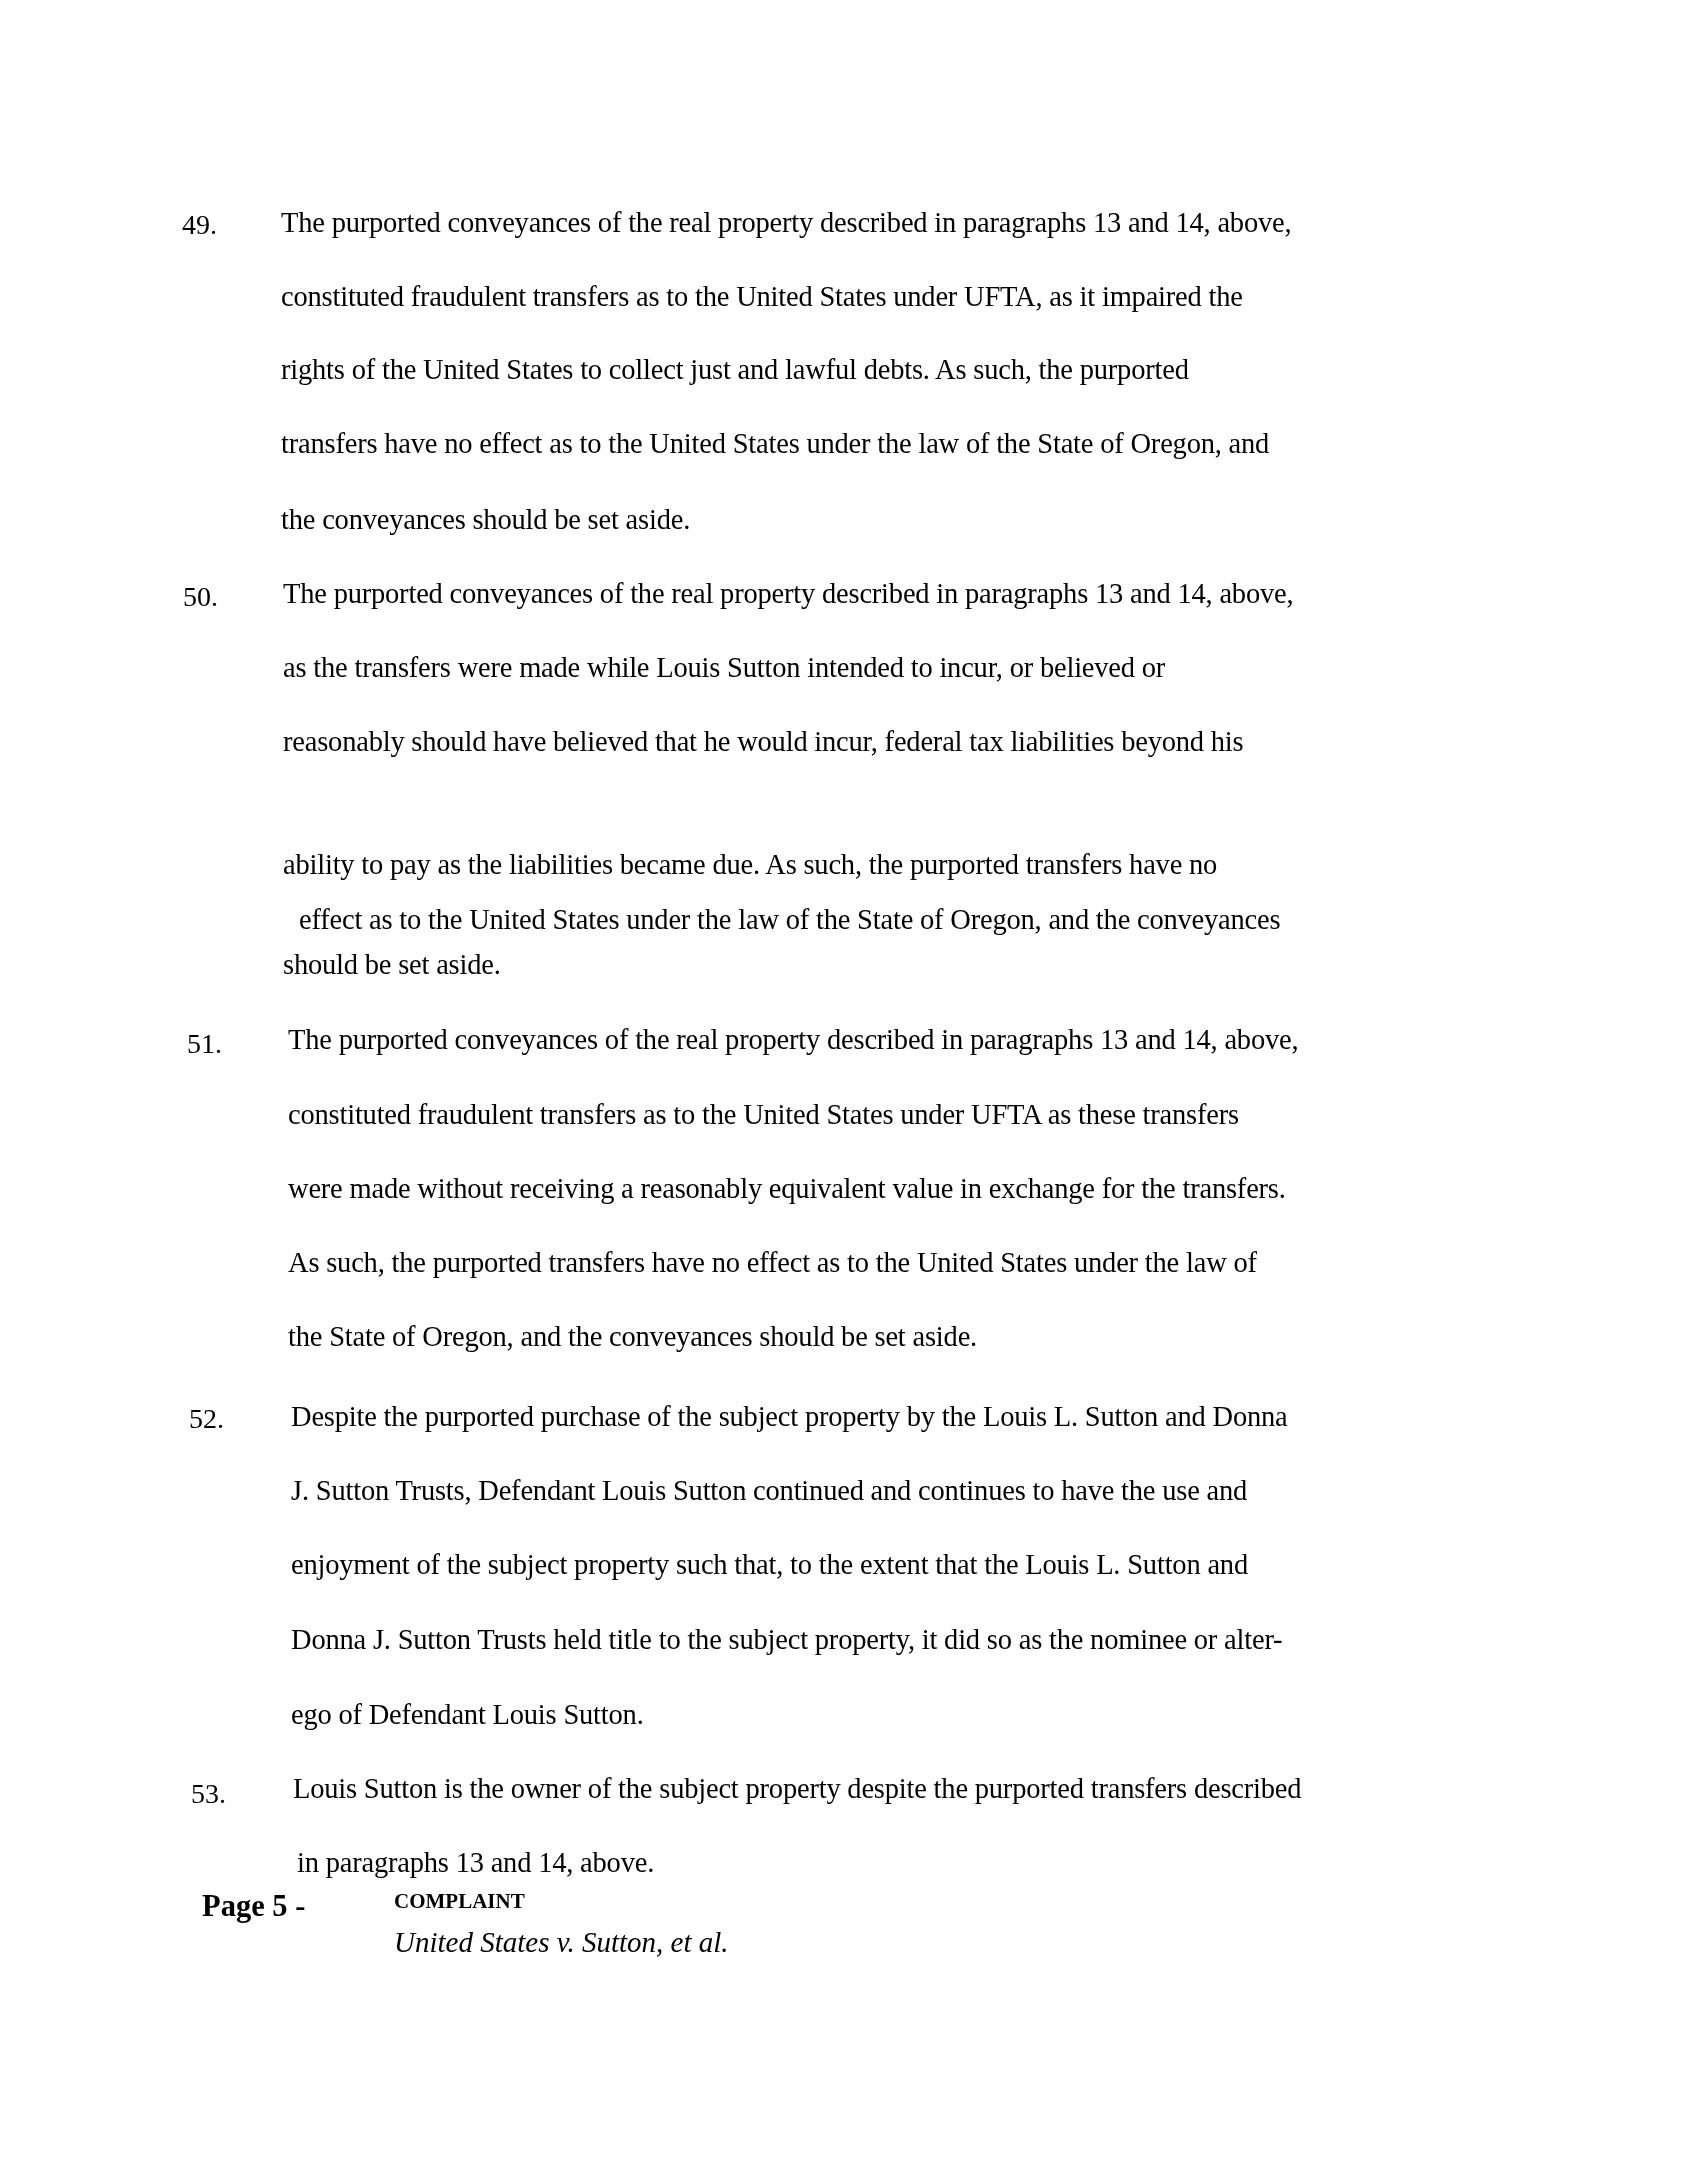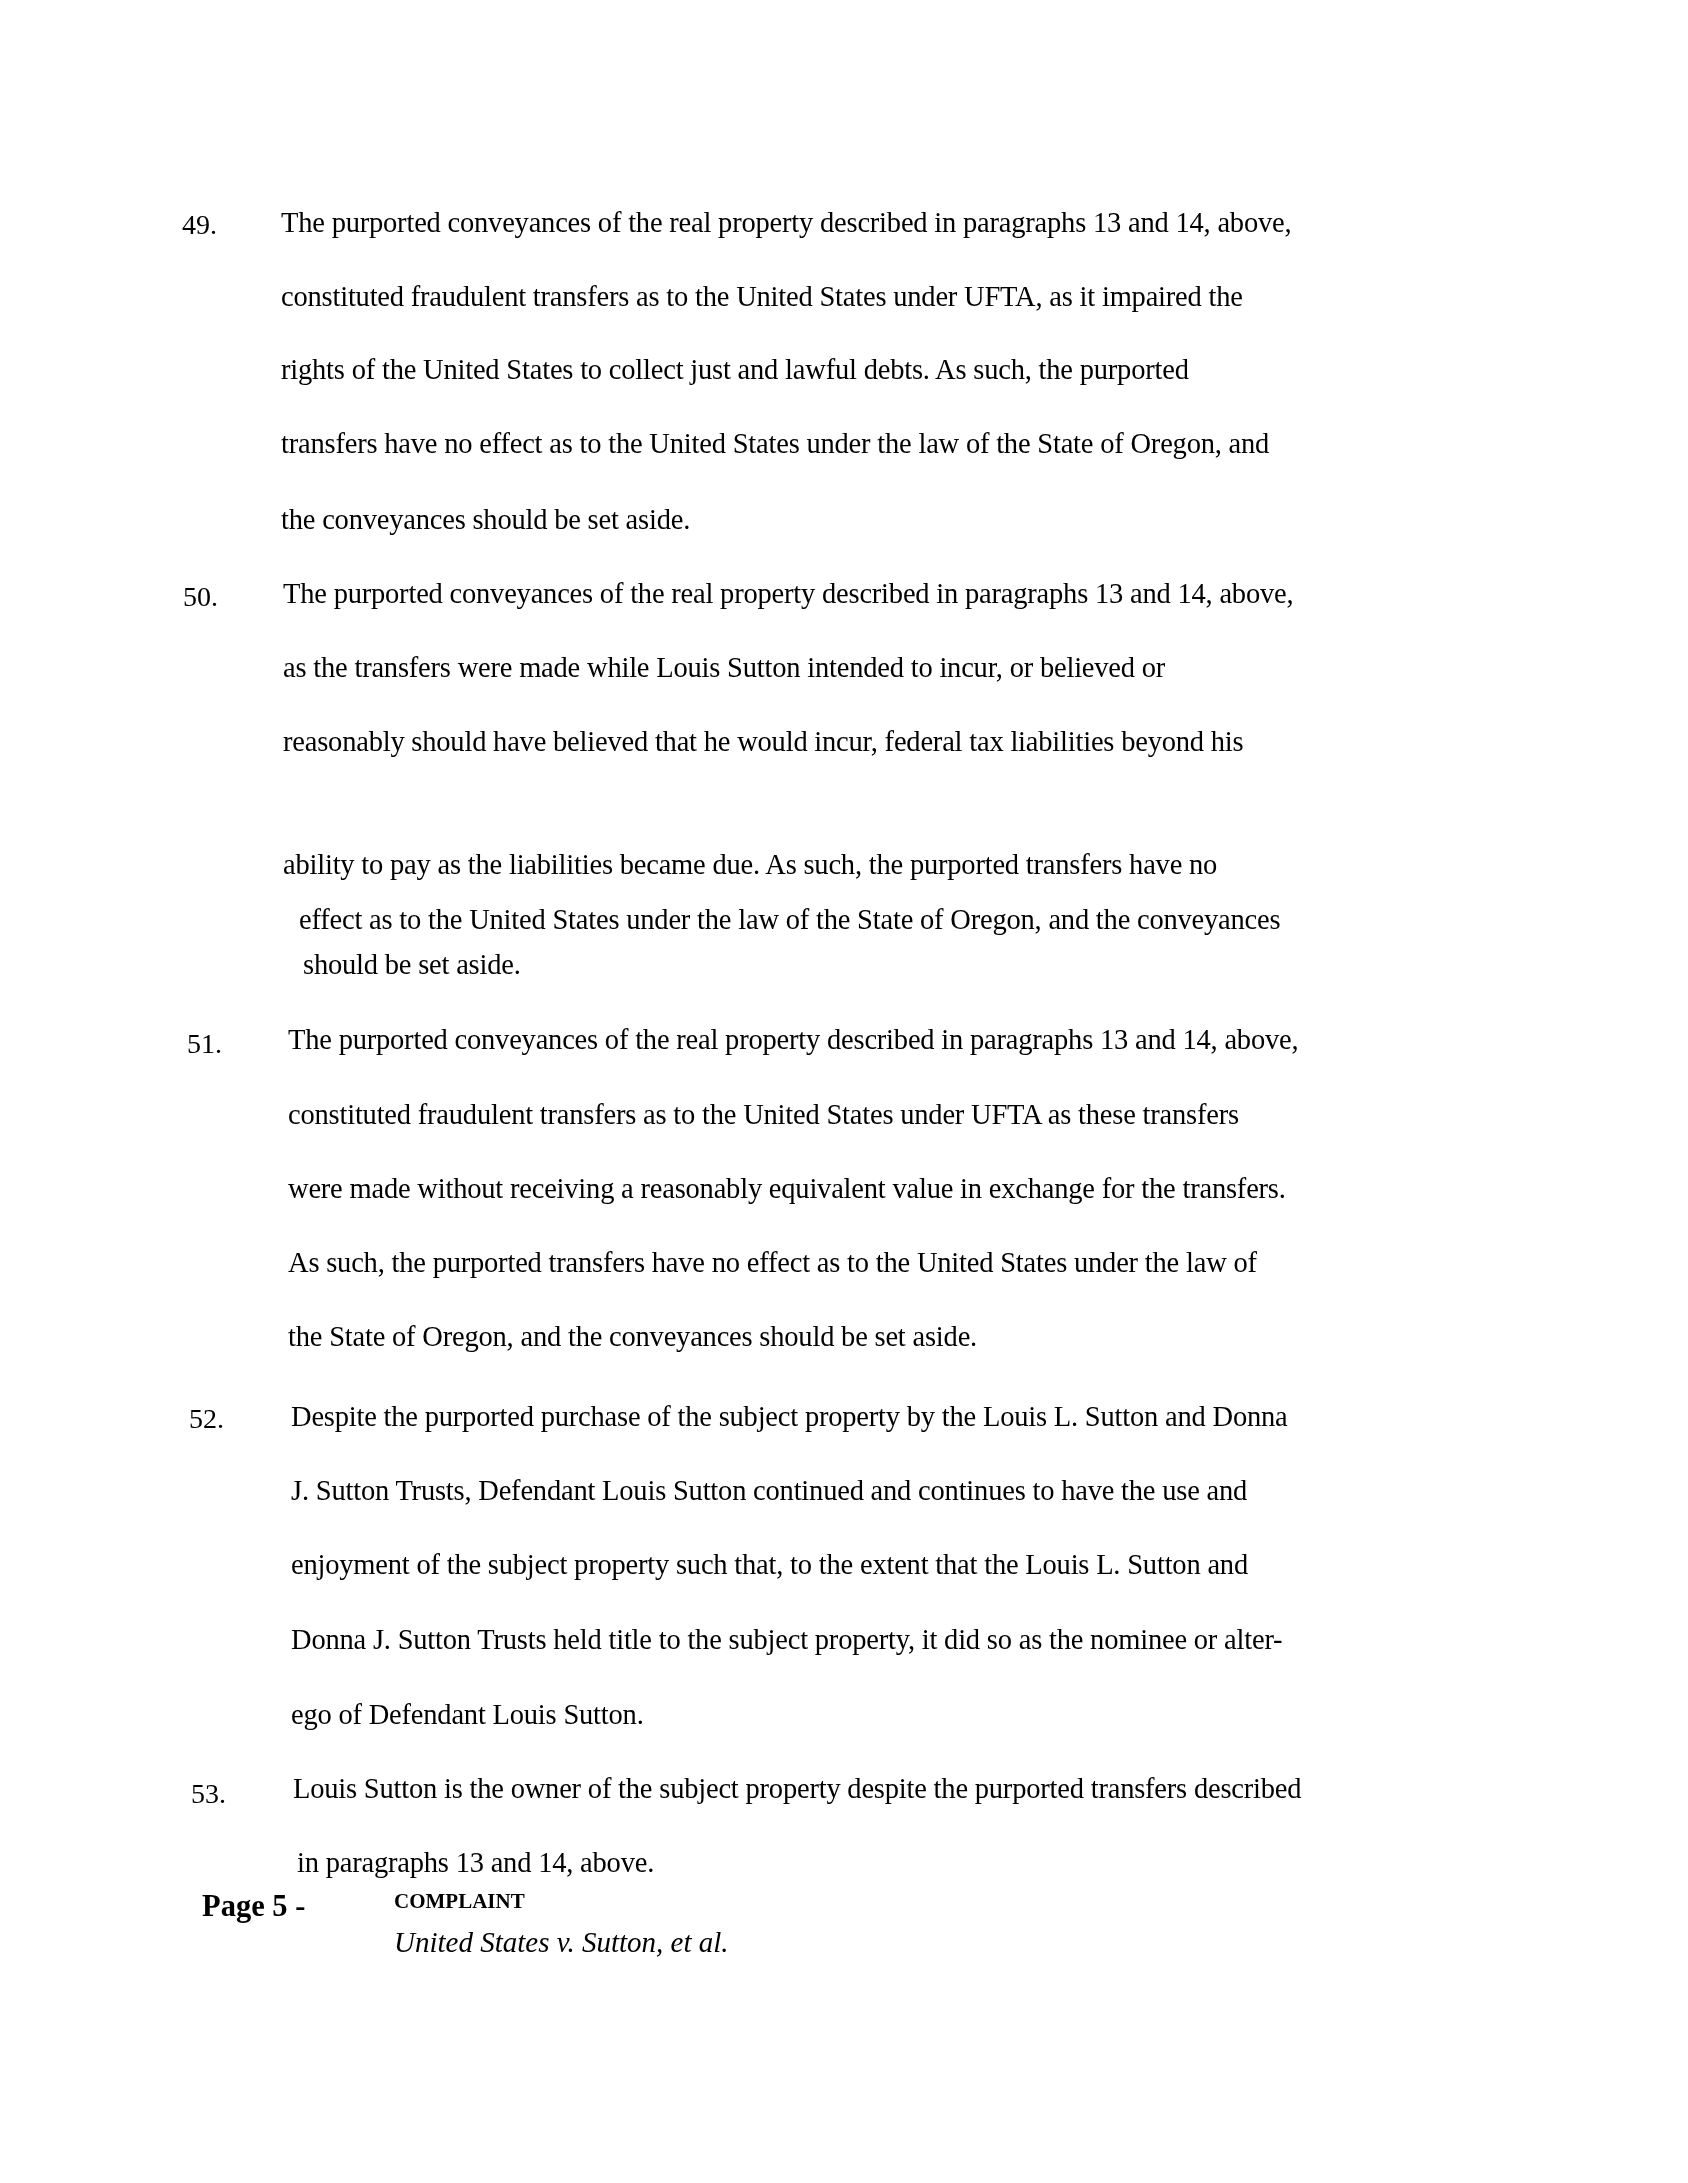--- a/index.html
+++ b/index.html
@@ -83,21 +83,21 @@
     <span class="line" style="left:281px; top:506px;">the conveyances should be set aside.</span>
   </div>
 
   <div class="para">
     <span class="para-num" style="left:183px; top:583px;">50.</span>
     <span class="line" style="left:283px; top:580px;">The purported conveyances of the real property described in paragraphs 13 and 14, above,</span>
     <span class="line" style="left:283px; top:654px;text-align:right;">as the transfers were made while Louis Sutton intended to incur, or believed or</span>
     <span class="line" style="left:283px; top:728px;">reasonably should have believed that he would incur, federal tax liabilities beyond his</span>
     <span class="line" style="left:283px; top:803px;margin-top:48px;">ability to pay as the liabilities became due.  As such, the purported transfers have no</span>
     <span class="line" style="left:283px; top:906px;margin-left:16px;">effect as to the United States under the law of the State of Oregon, and the conveyances</span>
-    <span class="line" style="left:283px; top:951px;margin-left:20px;">should be set aside.</span>
+    <span class="line" style="left:283px; top:951px;">should be set aside.</span>
   </div>
 
   <div class="para">
     <span class="para-num" style="left:187px; top:1030px;">51.</span>
     <span class="line" style="left:288px; top:1026px;">The purported conveyances of the real property described in paragraphs 13 and 14, above,</span>
     <span class="line" style="left:288px; top:1101px;">constituted fraudulent transfers as to the United States under UFTA as these transfers</span>
     <span class="line" style="left:288px; top:1175px;">were made without receiving a reasonably equivalent value in exchange for the transfers.</span>
     <span class="line" style="left:288px; top:1249px;">As such, the purported transfers have no effect as to the United States under the law of</span>
     <span class="line" style="left:288px; top:1323px;">the State of Oregon, and the conveyances should be set aside.</span>
   </div>

